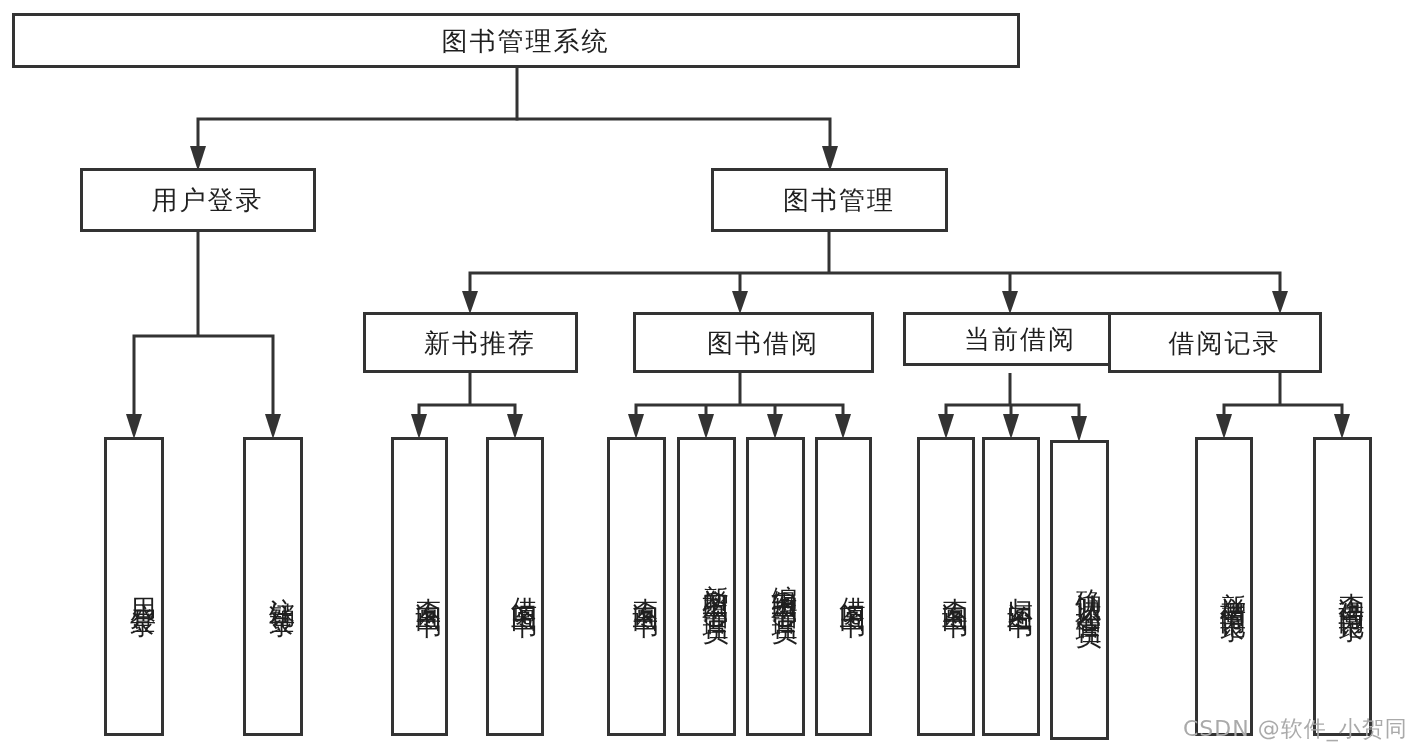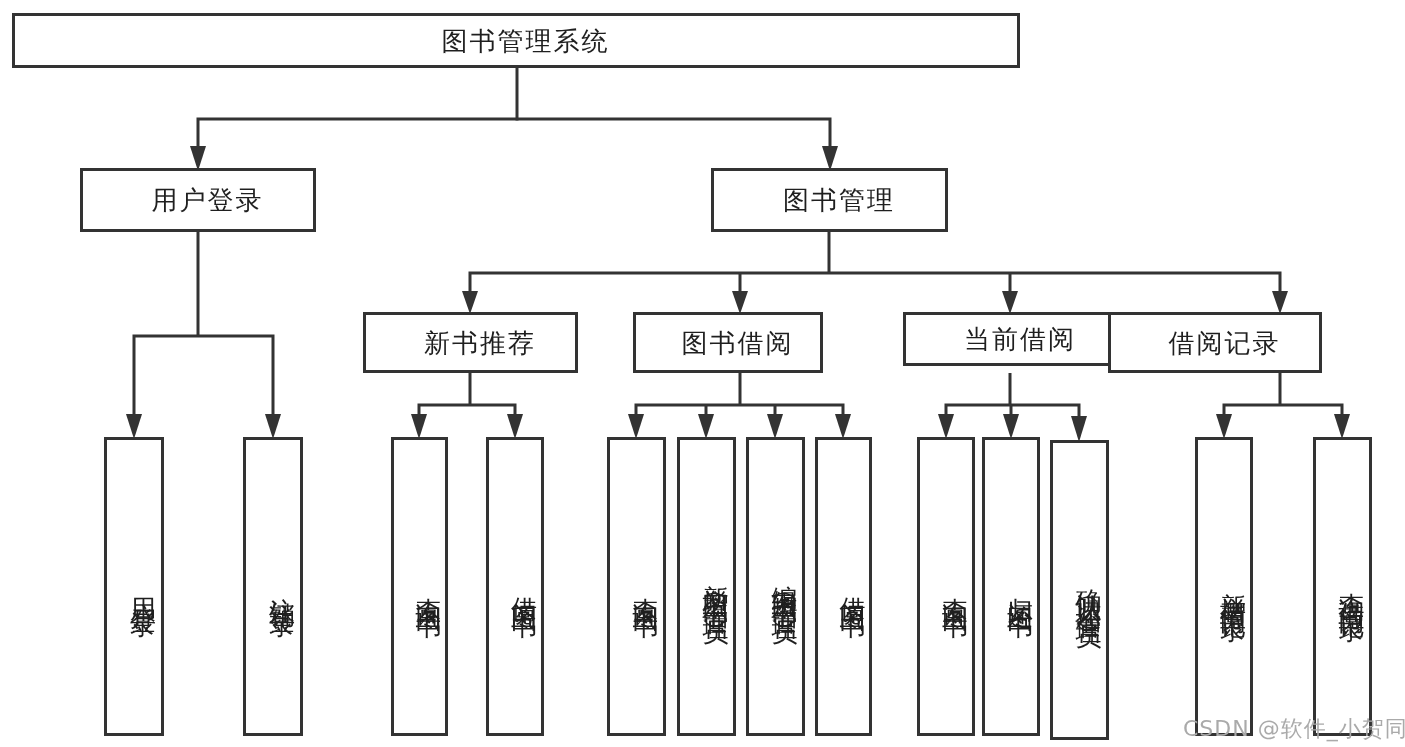--- a/index.html
+++ b/index.html
@@ -96,21 +96,21 @@
   <div class="box hbox" style="left:80px;top:168px;width:236px;height:64px">
     <span>用户登录</span>
   </div>
   <div class="box hbox" style="left:711px;top:168px;width:237px;height:64px">
     <span>图书管理</span>
   </div>
 
   <div class="box hbox" style="left:363px;top:312px;width:215px;height:61px">
     <span>新书推荐</span>
   </div>
-  <div class="box hbox" style="left:633px;top:312px;width:190px;height:61px">
+  <div class="box hbox" style="left:633px;top:312px;width:241px;height:61px">
     <span>图书借阅</span>
   </div>
   <div class="box hbox" style="left:903px;top:312px;width:215px;height:54px">
     <span>当前借阅</span>
   </div>
   <div class="box hbox" style="left:1108px;top:312px;width:214px;height:61px">
     <span>借阅记录</span>
   </div>
 
   <div class="box vbox" style="left:104px;top:437px;width:60px;height:299px">

